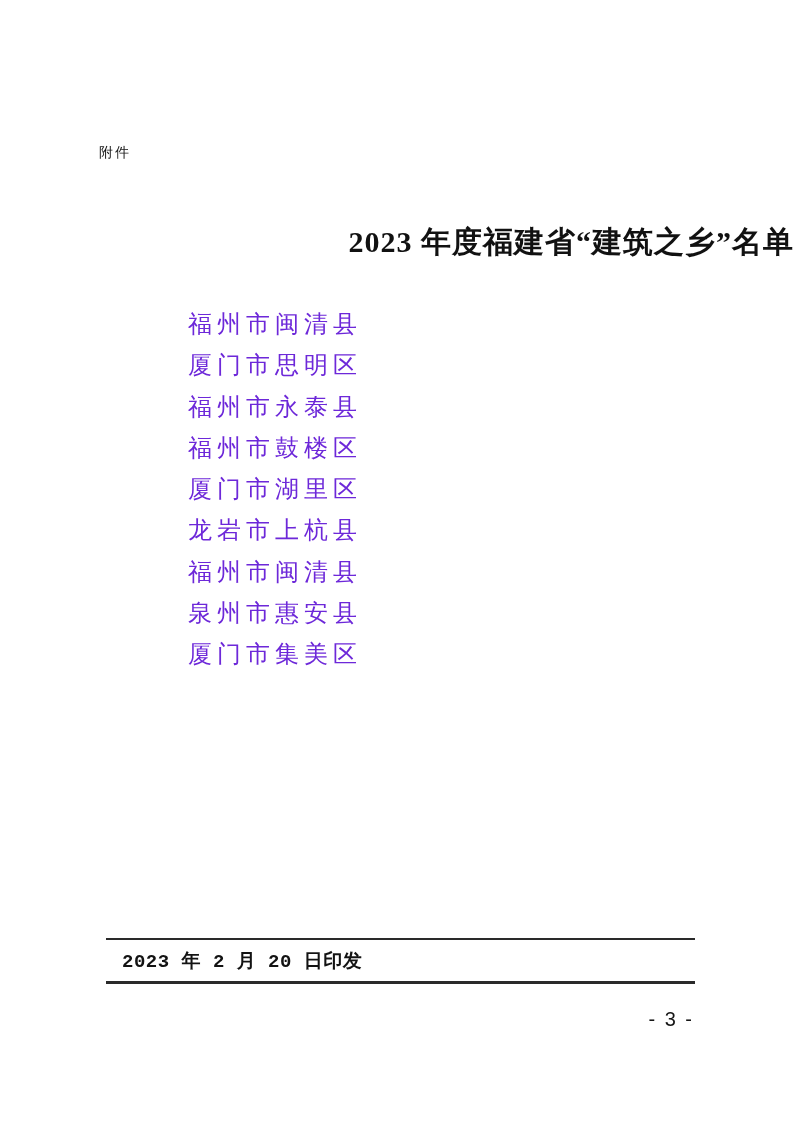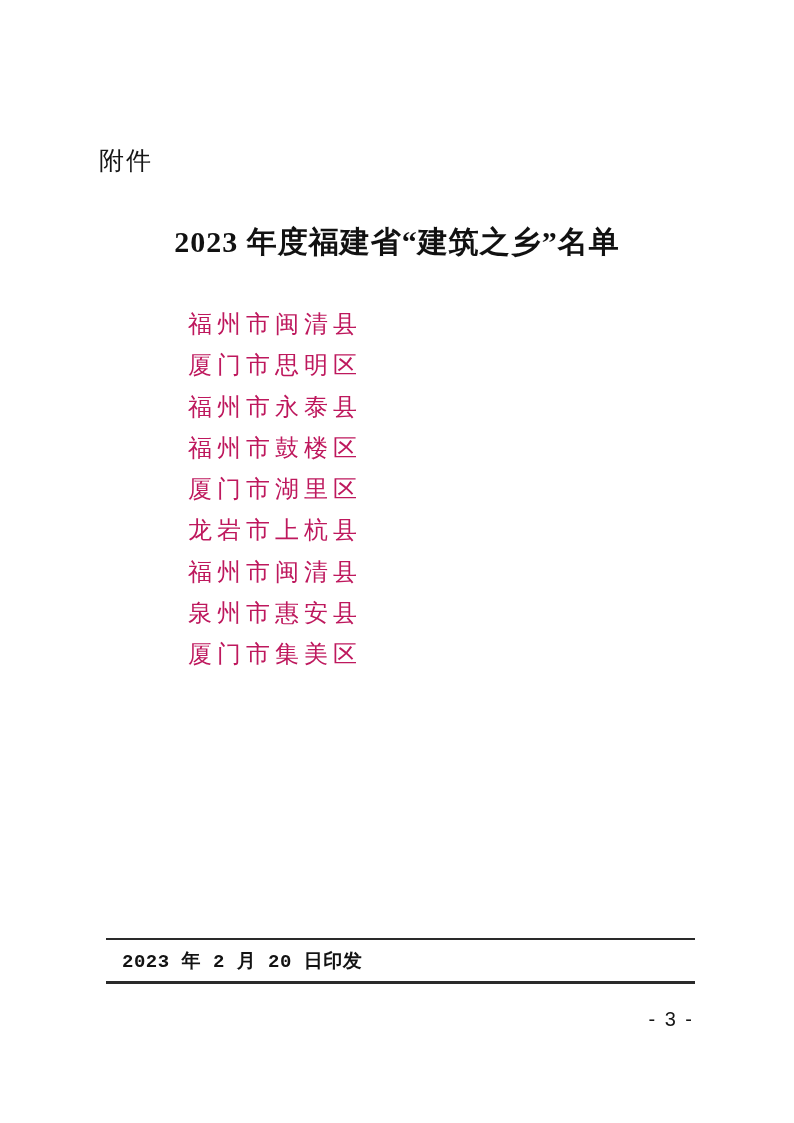--- a/index.html
+++ b/index.html
@@ -13,50 +13,50 @@
     height: 1123px;
     background: #ffffff;
     overflow: hidden;
     font-family: "Liberation Sans", sans-serif;
     color: #111111;
   }
   .attachment {
     position: absolute;
     left: 99px;
     top: 144px;
-    font-size: 25px;
+    font-size: 14px;
     letter-spacing: 2px;
     font-weight: 500;
     color: #161616;
   }
   .title {
     position: absolute;
     left: 0;
     top: 222px;
     width: 100%;
     margin: 0;
-    text-align: center;
+    text-align: right;
     font-family: "Liberation Serif", serif;
     font-size: 30px;
     font-weight: bold;
     letter-spacing: 1px;
     color: #111111;
     white-space: nowrap;
   }
   .list {
     position: absolute;
     left: 188px;
     top: 303px;
   }
   .list-item {
     height: 41.3px;
     line-height: 41.3px;
     font-size: 24px;
     letter-spacing: 5px;
-    color: #be185d;
+    color: #6d28d9;
     white-space: nowrap;
   }
   .footer {
     position: absolute;
     left: 106px;
     top: 938px;
     width: 589px;
     border-top: 2px solid #2a2a2a;
     border-bottom: 3px solid #2a2a2a;
     box-sizing: border-box;

